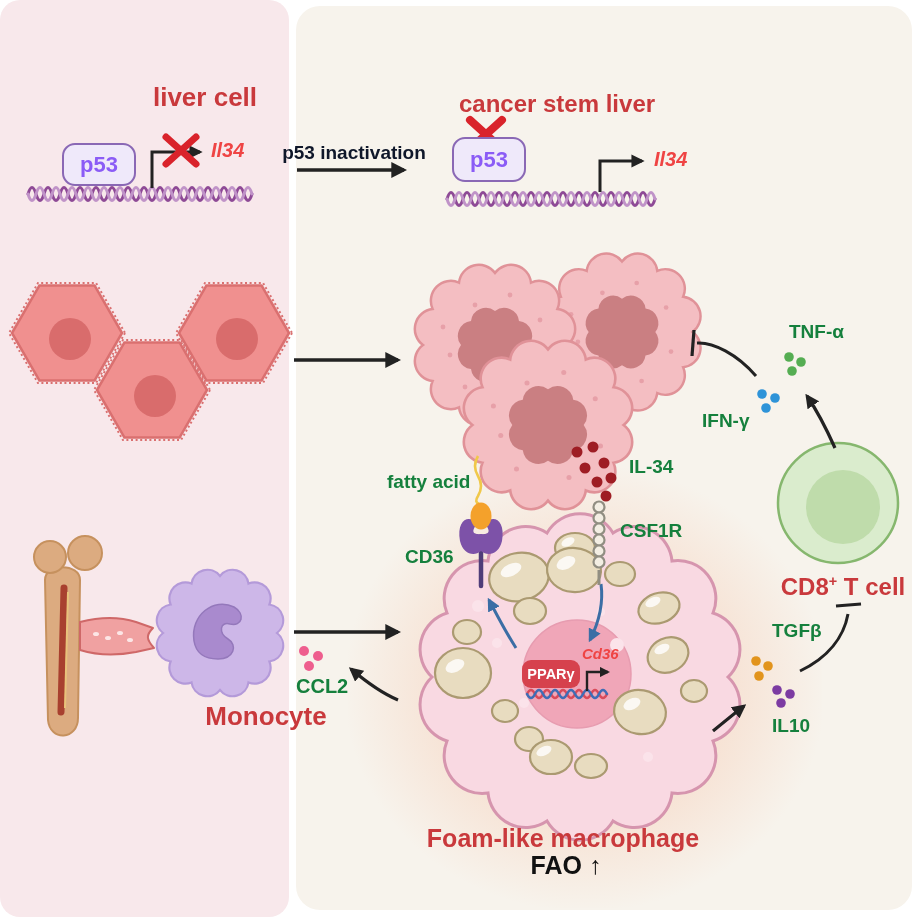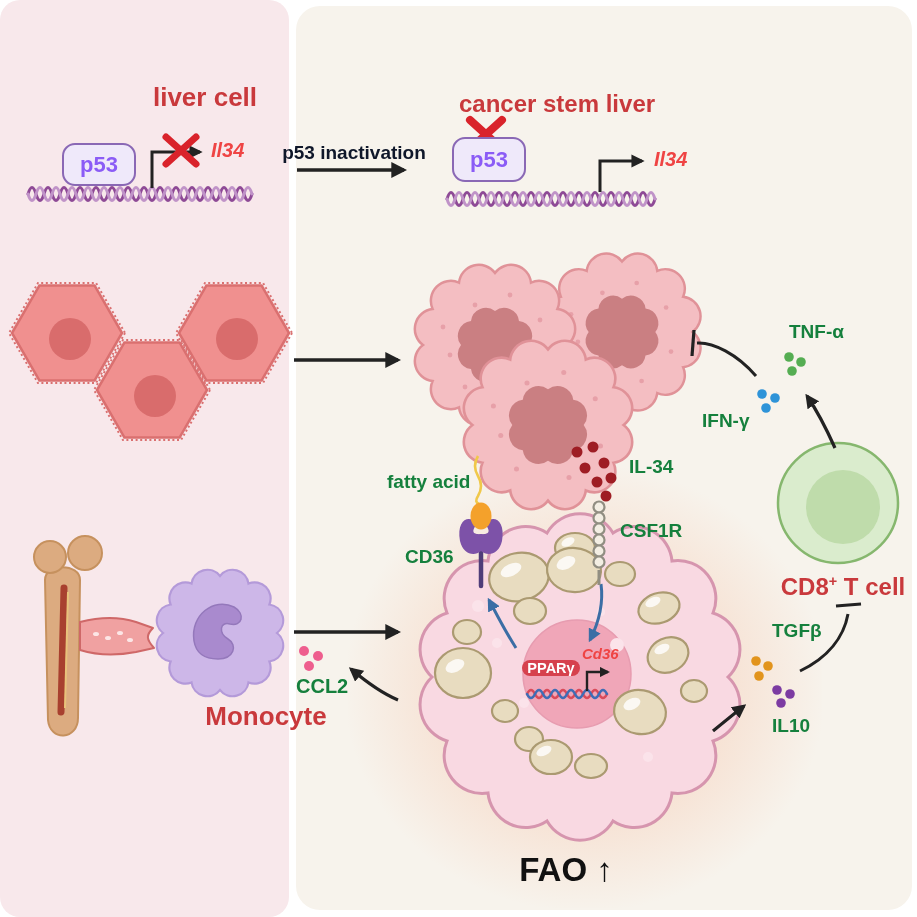--- a/index.html
+++ b/index.html
@@ -13,21 +13,21 @@
   svg{position:absolute;left:0;top:0;}
   .lbl{position:absolute;white-space:nowrap;font-weight:600;color:#15803d;font-size:19px;line-height:1;}
   .red{color:#c9393c;font-weight:bold;}
   .ctr{transform:translateX(-50%);}
   .italic{font-style:italic;color:#ef4444;text-align:center;}
   .title{font-size:27px;font-weight:bold;color:#1c1c1c;}
   .big{font-size:26px;margin-left:40px;}
   .p53box{position:absolute;display:flex;align-items:center;justify-content:center;
           background:#efe9fa;border:2.5px solid #8a68b5;border-radius:13px;
           font-size:22px;font-weight:600;color:#8b5cf6;}
-  #ppar-box{position:absolute;left:522px;top:660px;width:58px;height:16px;border-radius:9px;
+  #ppar-box{position:absolute;left:522px;top:660px;width:58px;height:28px;border-radius:9px;
             background:#d6414d;color:#fff;font-size:14.5px;font-weight:bold;
             display:flex;align-items:center;justify-content:center;}
   sup{font-size:60%;}
 </style>
 </head>
 <body>
 
 <div id="stage">
 
   <div id="left-panel" class="panel"></div>
@@ -264,15 +264,16 @@
   <div class="lbl" style="left:789px;top:322px;">TNF-α</div>
   <div class="lbl" style="left:702px;top:411px;">IFN-γ</div>
   <div class="lbl" style="left:772px;top:621px;">TGFβ</div>
   <div class="lbl" style="left:772px;top:716px;">IL10</div>
 
   <div class="lbl red ctr" style="left:843px;top:574px;font-size:24px;"><span>CD8</span><sup>+</sup><span> T cell</span></div>
 
   <div id="ppar-box">PPARγ</div>
   <div class="lbl italic" style="left:582px;top:646px;font-size:15px;font-weight:700;">Cd36</div>
 
-  <div class="lbl ctr" style="left:566px;top:853px;font-size:33px;color:#111;font-weight:bold;"><span>FAO</span> <span>↑</span></div>
+  <div class="lbl red ctr" style="left:563px;top:826px;font-size:25px;">Foam-like macrophage</div>
+  <div class="lbl ctr" style="left:566px;top:853px;font-size:25px;color:#111;font-weight:bold;"><span>FAO</span> <span>↑</span></div>
 
 </div>
 
 </body></html>

